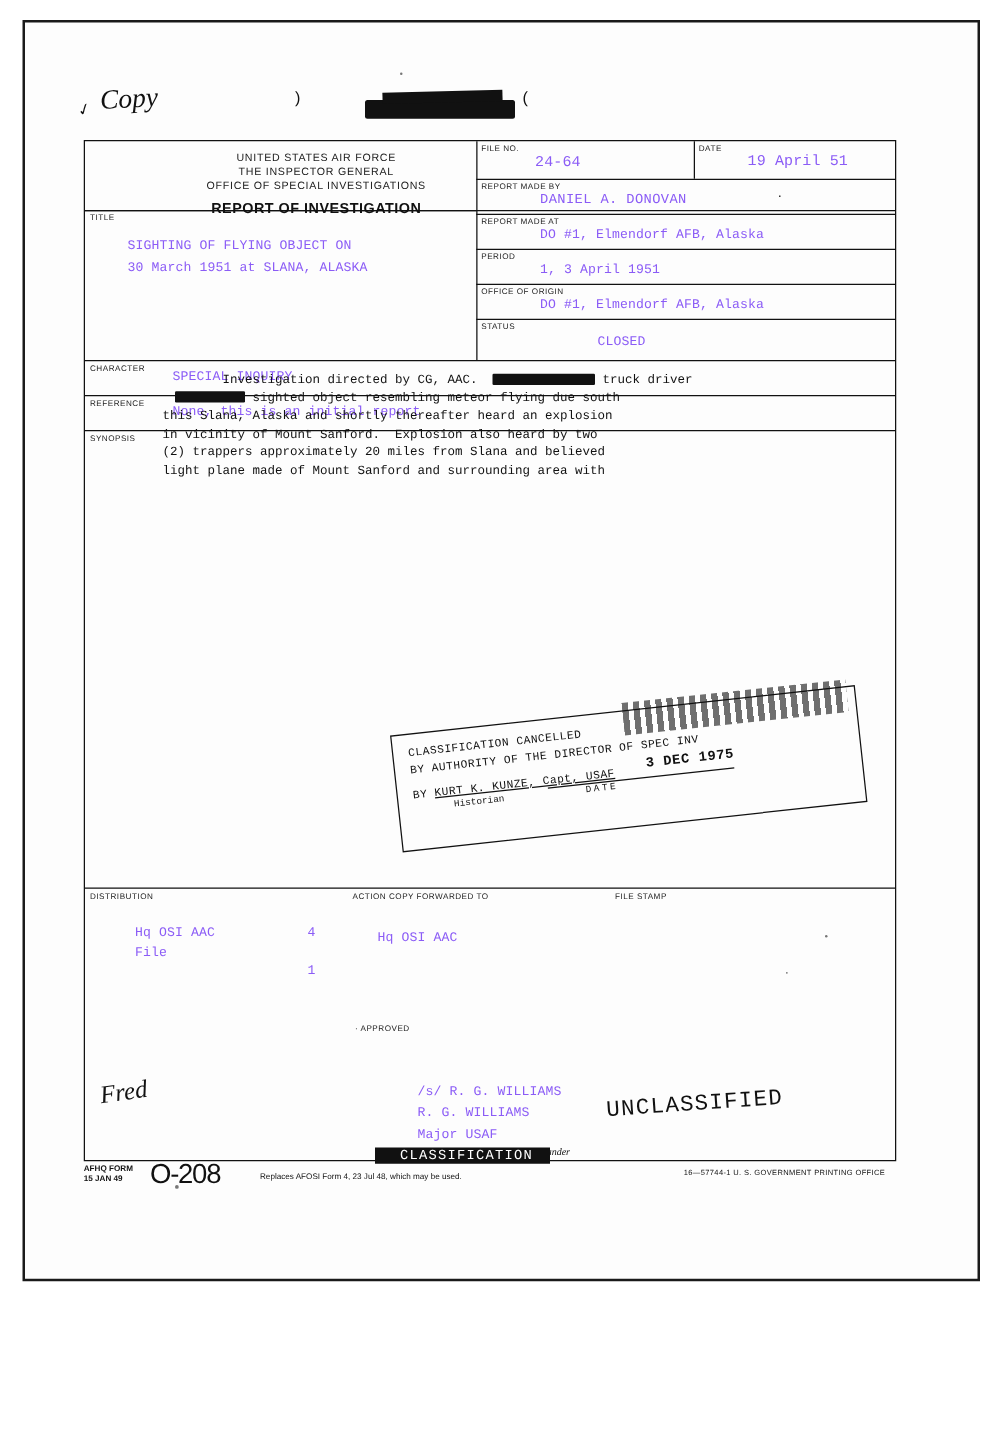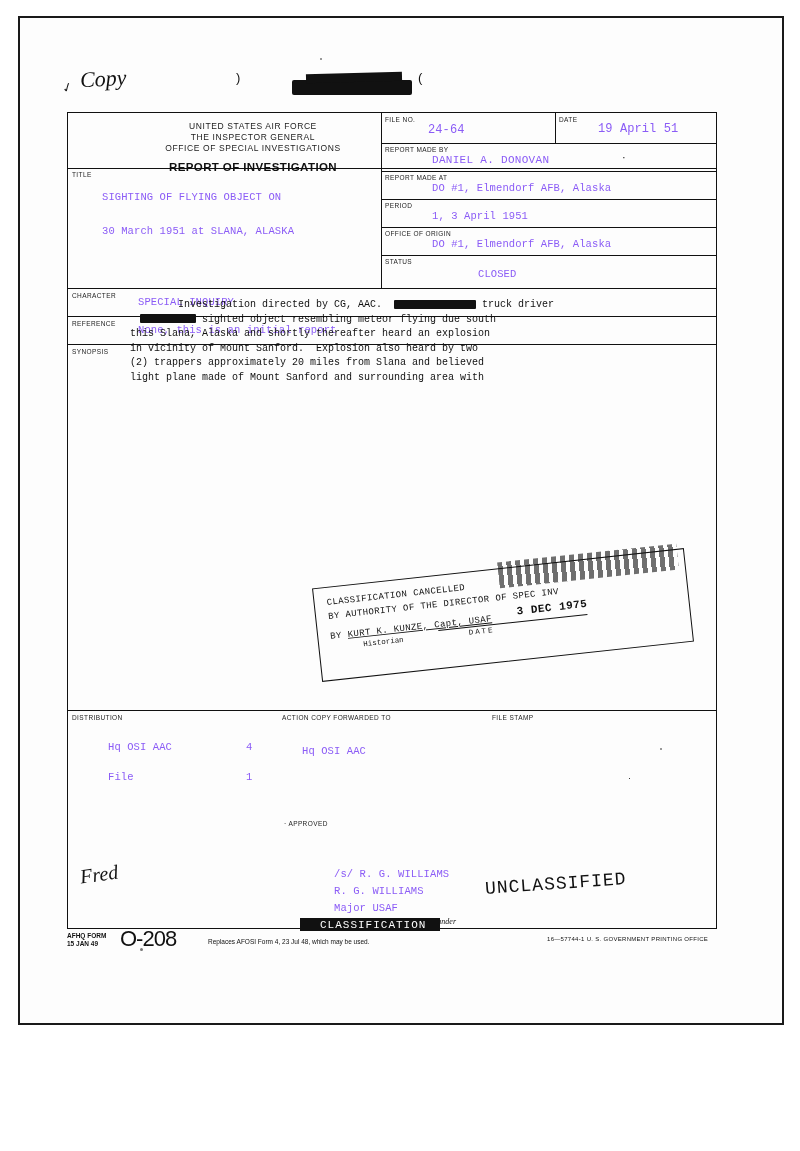--- a/index.html
+++ b/index.html
@@ -91,21 +91,21 @@
 
       <div class="usaf">
         <div class="l1">UNITED STATES AIR FORCE</div>
         <div>THE INSPECTOR GENERAL</div>
         <div>OFFICE OF SPECIAL INVESTIGATIONS</div>
       </div>
       <div class="roi">REPORT OF INVESTIGATION</div>
 
       <div class="lbl" style="position:absolute;left:4px;top:58px;">TITLE</div>
       <div class="typed" style="position:absolute;left:34px;top:78px;">SIGHTING OF FLYING OBJECT ON</div>
-      <div class="typed" style="position:absolute;left:34px;top:96px;margin-top:16px;">30 March 1951 at SLANA, ALASKA</div>
+      <div class="typed" style="position:absolute;left:34px;top:96px;">30 March 1951 at SLANA, ALASKA</div>
 
       <div class="lbl" style="position:absolute;left:317px;top:3px;">FILE NO.</div>
       <div class="typed" style="position:absolute;left:360px;top:10px;font-size:12px;">24-64</div>
 
       <div class="lbl" style="position:absolute;left:491px;top:3px;">DATE</div>
       <div class="typed" style="position:absolute;left:530px;top:9px;font-size:12px;">19 April 51</div>
 
       <div class="lbl" style="position:absolute;left:317px;top:33px;">REPORT MADE BY</div>
       <div class="typed" style="position:absolute;left:364px;top:41px;font-size:11px;letter-spacing:.3px;">DANIEL A. DONOVAN</div>
       <div style="position:absolute;left:554px;top:38px;font-size:11px;">·</div>
@@ -159,21 +159,21 @@
 
       <div class="blk-dist">
         
         
         
       </div>
 
       <div class="lbl" style="position:absolute;left:4px;top:601px;">DISTRIBUTION</div>
       <div class="typed" style="position:absolute;left:40px;top:628px;">Hq OSI AAC</div>
       <div class="typed" style="position:absolute;left:178px;top:628px;">4</div>
-      <div class="typed" style="position:absolute;left:40px;top:658px;">File</div>
+      <div class="typed" style="position:absolute;left:40px;top:644px;">File</div>
       <div class="typed" style="position:absolute;left:178px;top:658px;">1</div>
 
       <div class="lbl" style="position:absolute;left:214px;top:601px;">ACTION COPY FORWARDED TO</div>
       <div class="typed" style="position:absolute;left:234px;top:632px;">Hq OSI AAC</div>
 
       <div class="lbl" style="position:absolute;left:216px;top:707px;">· APPROVED</div>
       <div class="typed" style="position:absolute;left:266px;top:755px;">/s/ R. G. WILLIAMS</div>
       <div class="typed" style="position:absolute;left:266px;top:772px;">R. G. WILLIAMS</div>
       <div class="typed" style="position:absolute;left:266px;top:789px;">Major    USAF</div>
       <div style="position:absolute;left:322px;top:804px;font-size:8px;font-style:italic;font-family:'Liberation Serif',serif;">District Commander</div>

